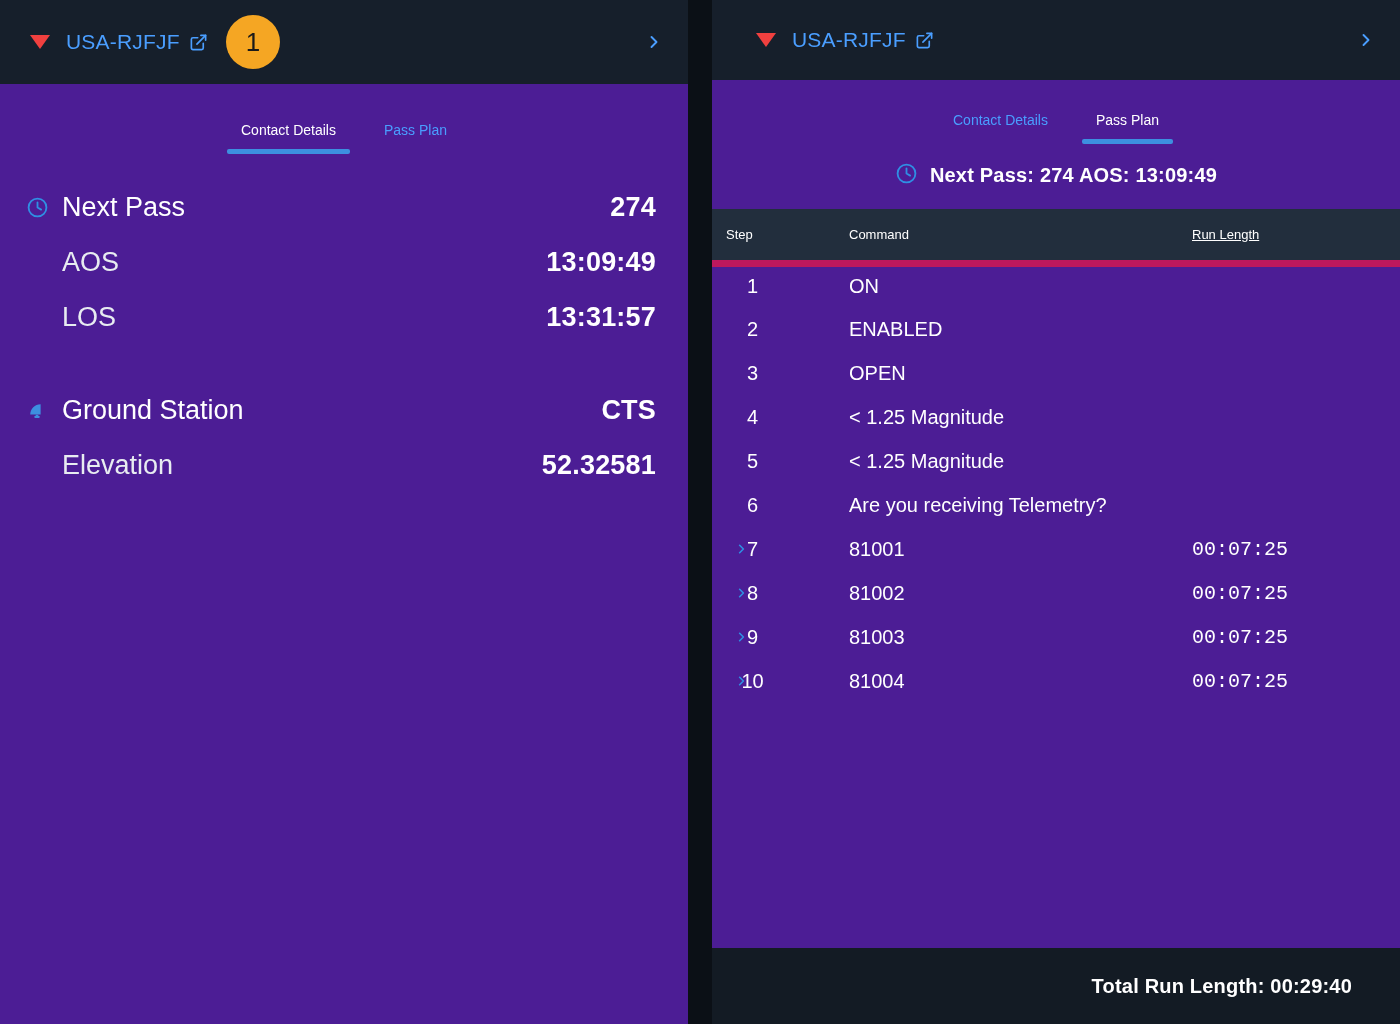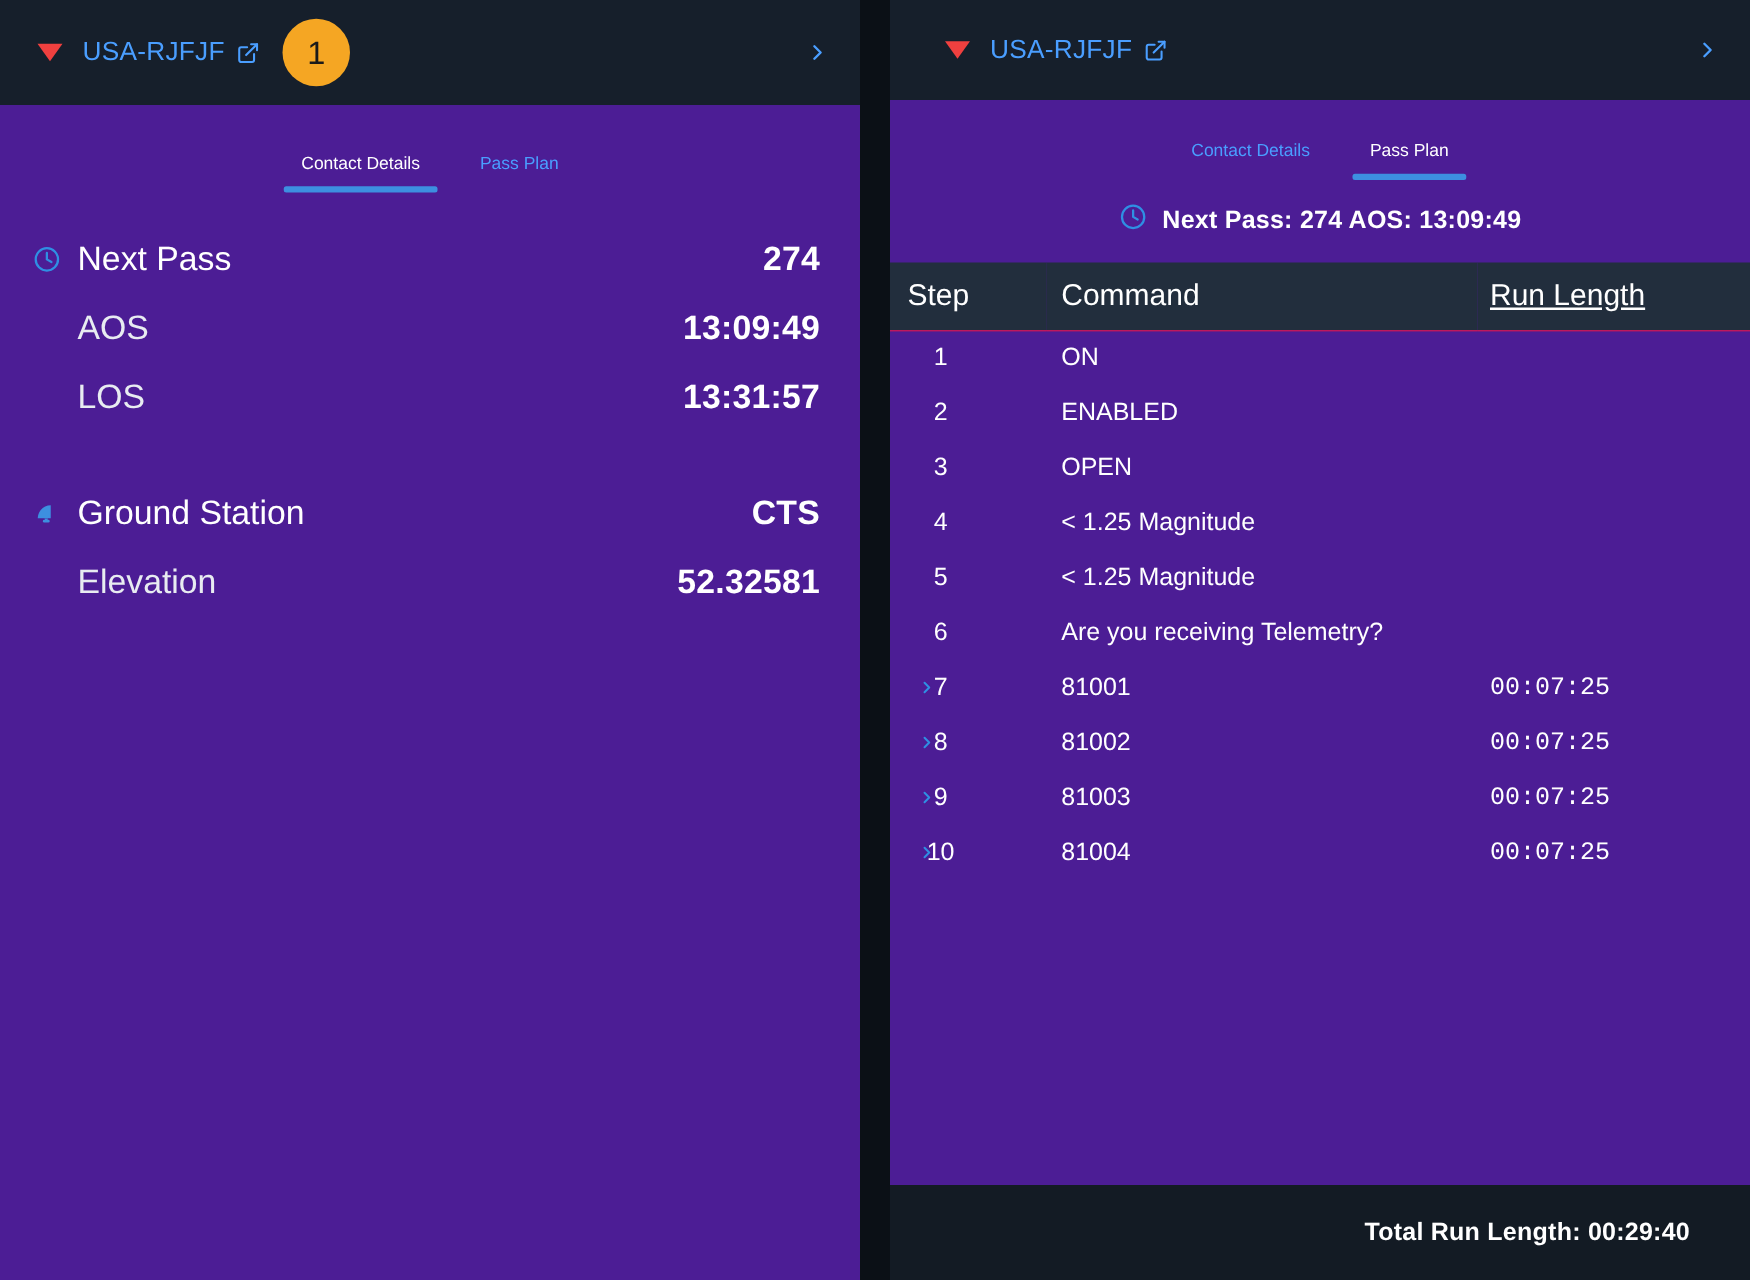--- a/index.html
+++ b/index.html
@@ -72,23 +72,23 @@
     gap:12px; padding:18px 0 20px 0; flex:0 0 auto;
   }
   .nextpass-text {
     color:#ffffff; font-size:20px; font-weight:bold; letter-spacing:.2px;
   }
 
   
   .table-wrap { flex:1 1 auto; display:flex; flex-direction:column; min-height:0; }
   .tbl { width:100%; border-collapse:collapse; table-layout:fixed; }
   .tbl thead th {
-    background:#222e3d; color:#ffffff; font-size:24px; font-weight:400;
+    background:#222e3d; color:#ffffff; font-size:13px; font-weight:400;
     text-align:left; height:54px; padding:0;
-    border-bottom:1px solid #be185d;
+    border-bottom:7px solid #be185d;
   }
   .col-step { width:125px; }
   .col-cmd  { width:345px; }
   .col-run  { width:218px;text-decoration:underline; }
   th.col-step { padding-left:14px !important; }
   th.col-cmd  { padding-left:12px !important; }
   th.col-run  { padding-left:10px !important; }
   .tbl tbody td {
     height:44px; font-size:20px; color:#ffffff; padding:0;
     vertical-align:middle;

